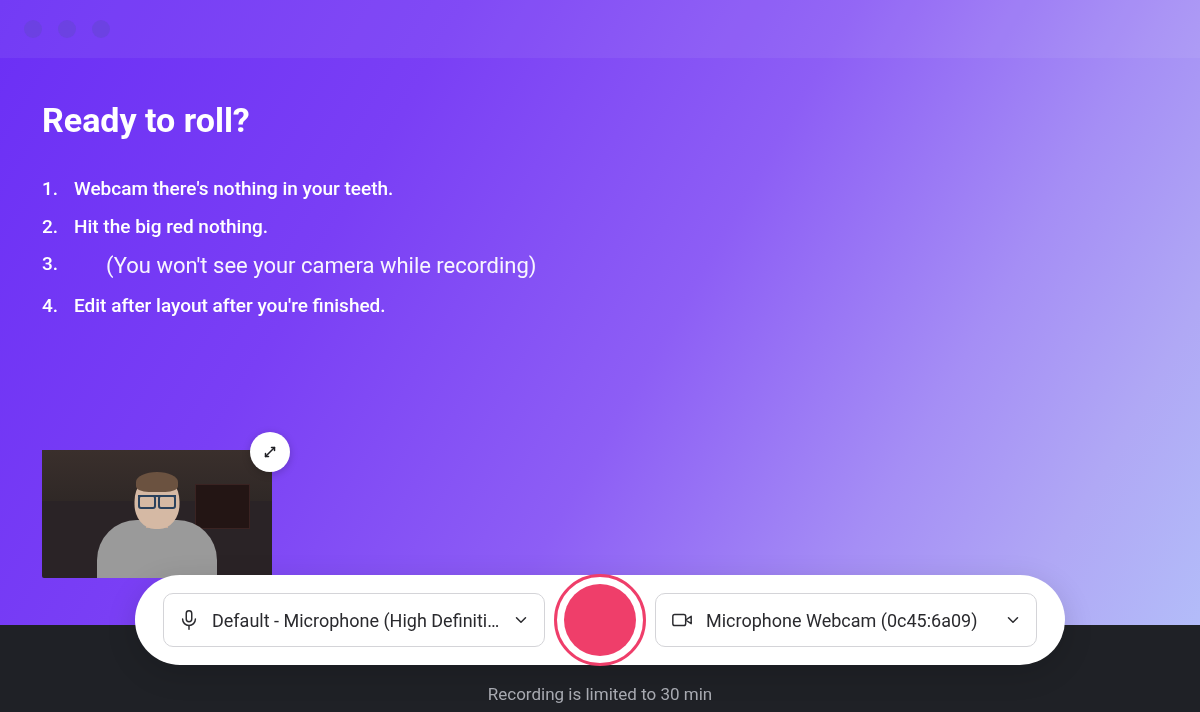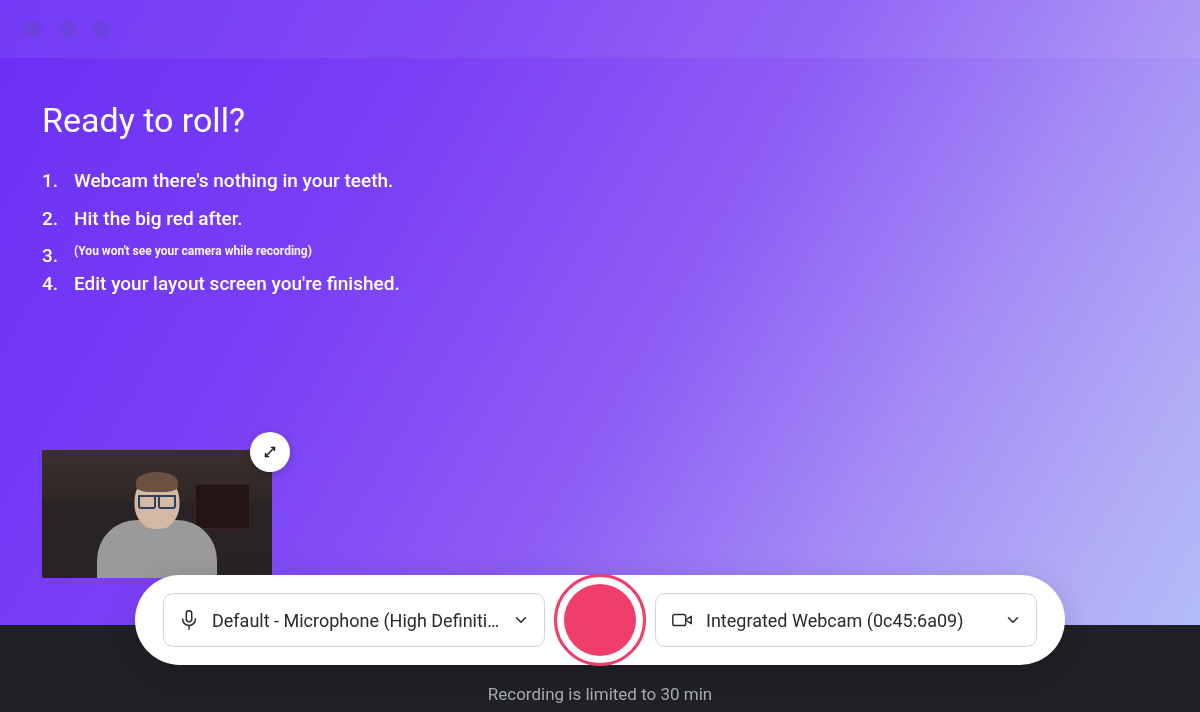--- a/index.html
+++ b/index.html
@@ -44,22 +44,22 @@
       background: rgba(100, 70, 210, 0.55);
     }
     .content {
       position: absolute;
       top: 100px;
       left: 42px;
       color: #fff;
     }
     .title {
       font-size: 34px;
-      font-weight: 400;
-      margin-bottom: 28px;
+      font-weight: 700;
+      margin-bottom: 36px;
     }
     ol.steps {
       list-style: none;
       counter-reset: step;
     }
     ol.steps > li {
       counter-increment: step;
       position: relative;
       padding-left: 32px;
       margin-bottom: 12px;
@@ -69,24 +69,25 @@
     }
     ol.steps > li::before {
       content: counter(step) ".";
       position: absolute;
       left: 0;
       top: 0;
       font-weight: 500;
     }
     ol.steps .sub {
       display: block;
-      font-size: 12px;
-      font-weight: 700;
+      font-size: 22px;
+      font-weight: 400;
       opacity: 0.95;
       margin-top: 2px;
+      margin-left: 32px;
     }
     .webcam-preview {
       position: absolute;
       top: 450px;
       left: 42px;
       width: 230px;
       height: 128px;
       background: #2a2326;
       border-radius: 2px;
       overflow: visible;
@@ -290,27 +291,27 @@
     </div>
   </div>
 
   <div class="content">
     <h1 class="title">Ready to roll?</h1>
     <ol class="steps">
       <li>
         <span>Webcam there's nothing in your teeth.</span>
       </li>
       <li>
-        <span>Hit the big red after.</span>
+        <span>Hit the big red nothing.</span>
       </li>
       <li>
         <span class="sub">(You won't see your camera while recording)</span>
       </li>
       <li>
-        <span>Edit your layout screen you're finished.</span>
+        <span>Edit after layout after you're finished.</span>
       </li>
     </ol>
   </div>
 
   <div class="webcam-preview">
     <div class="webcam-inner">
       <div class="webcam-wall"></div>
       <div class="webcam-accent"></div>
       <div class="webcam-person">
         <div class="shoulders"></div>
@@ -356,21 +357,21 @@
       </div>
     </div>
 
     <div class="dropdown">
       <span class="icon-slot">
         <svg width="24" height="22" viewBox="0 0 24 24" fill="none" stroke="#2a2a2e" stroke-width="1.6" stroke-linecap="round" stroke-linejoin="round">
           <rect x="2" y="6" width="14" height="12" rx="2"></rect>
           <polygon points="22 8 16 12 22 16 22 8"></polygon>
         </svg>
       </span>
-      <span class="label">Integrated Webcam (0c45:6a09)</span>
+      <span class="label">Microphone Webcam (0c45:6a09)</span>
       <span class="icon-slot">
         <svg width="18" height="18" viewBox="0 0 24 24" fill="none" stroke="#2a2a2e" stroke-width="2" stroke-linecap="round" stroke-linejoin="round">
           <polyline points="6 9 12 15 18 9"></polyline>
         </svg>
       </span>
     </div>
 
   </div>
 
   <div class="limit-text">Recording is limited to 30 min</div>

